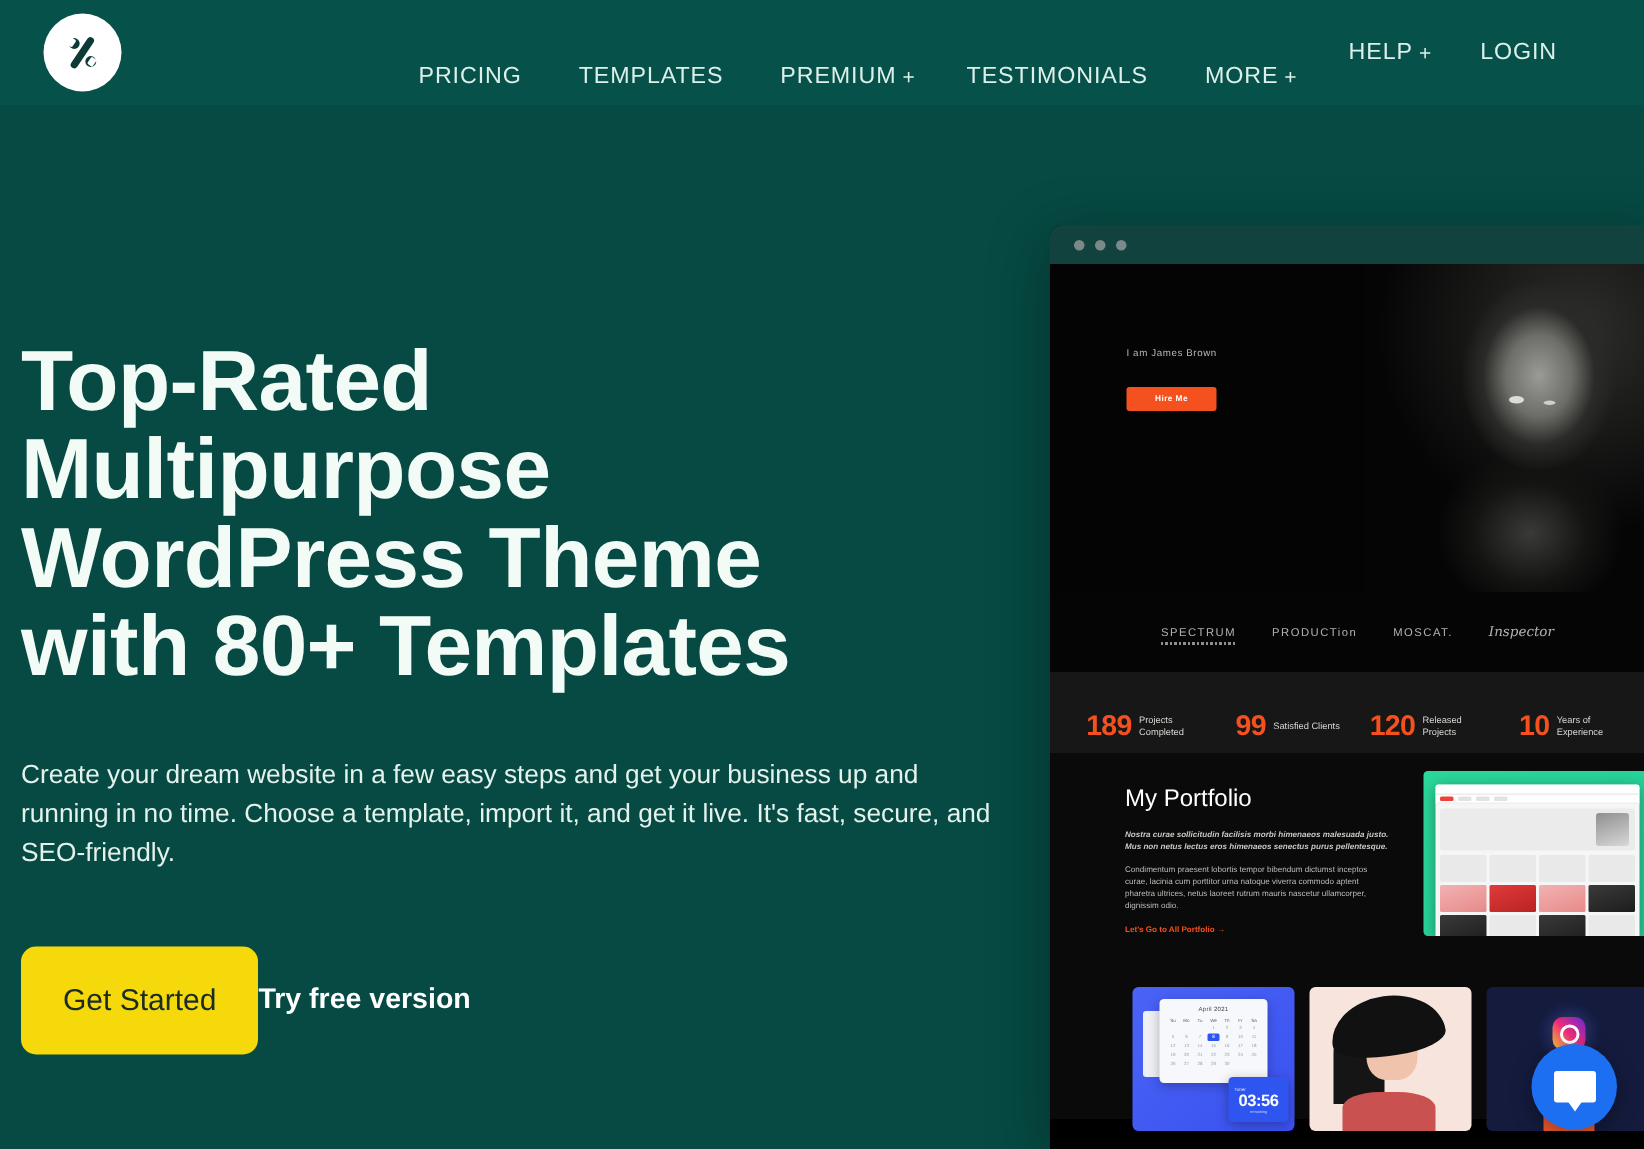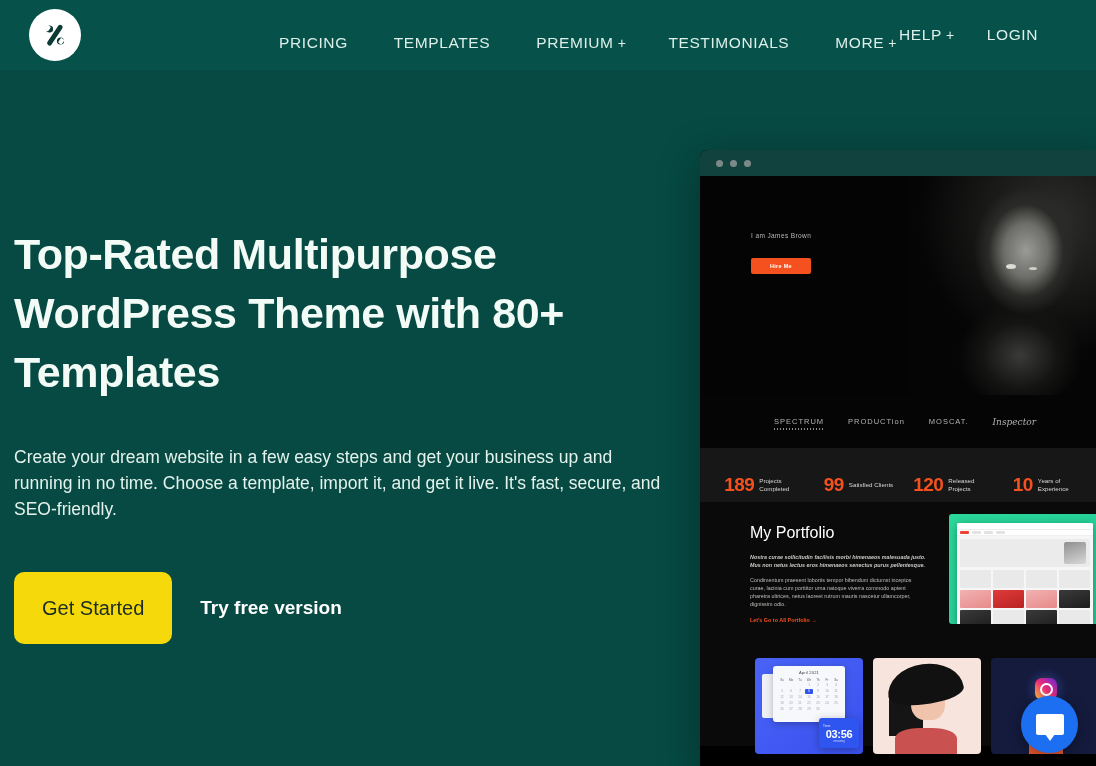--- a/index.html
+++ b/index.html
@@ -17,49 +17,49 @@
     background: #06514a;
     display: flex; align-items: center;
     z-index: 40;
   }
   .logo-wrap { position: absolute; left: 29px; top: 9px; width: 52px; height: 52px; }
   .logo-circle {
     width: 52px; height: 52px; border-radius: 50%;
     background: #ffffff;
     display: flex; align-items: center; justify-content: center;
   }
-  .nav { position: absolute; left: 262px; top: 8px; height: 70px; display: flex; align-items: center; gap: 8px; }
+  .nav { position: absolute; left: 262px; top: 16px; height: 70px; display: flex; align-items: center; gap: 0; }
   .nav-item {
     color: #dcefe9; font-size: 15.5px; letter-spacing: 0.6px;
     padding: 0 17px; white-space: nowrap; cursor: pointer;
     display: flex; align-items: center; gap: 4px;
   }
   .nav-plus { font-size: 14px; color: #dcefe9; }
   .nav-right { position: absolute; right: 42px; top: 0; height: 70px; display: flex; align-items: center; }
   .nav-right .nav-item { padding: 0 16px; }
 
   
   .hero-left { position: absolute; left: 14px; top: 225px; width: 680px; }
   .hero-title {
-    color: #f2fbf6; font-size: 43px; line-height: 59px;
+    color: #f2fbf6; font-size: 57px; line-height: 59px;
     font-weight: 700; letter-spacing: -0.4px; max-width: 600px;
   }
   .hero-sub {
     margin-top: 42px; color: #e4f2ec; font-size: 17.5px; line-height: 26px;
     max-width: 660px; font-weight: 400;
   }
   .cta-row { margin-top: 50px; display: flex; align-items: center; }
   .btn-primary {
     background: #f5d90a; color: #1a2b28; border: none; border-radius: 10px;
     padding: 0 28px; height: 72px; font-size: 20px; font-weight: 500;
     font-family: "Liberation Sans", sans-serif; cursor: pointer;
     display: flex; align-items: center; justify-content: center;
   }
   .btn-secondary {
-    margin-left: 28px; color: #ffffff; font-size: 19px; font-weight: 700;
+    color: #ffffff; font-size: 19px; font-weight: 700;
     background: none; border: none; cursor: pointer;
     font-family: "Liberation Sans", sans-serif;
   }
 
   
   .mock {
     position: absolute; left: 700px; top: 150px; width: 410px; height: 616px;
     background: #000; border-radius: 8px 0 0 0; overflow: hidden;
     box-shadow: 0 10px 40px rgba(0,0,0,.35);
   }

